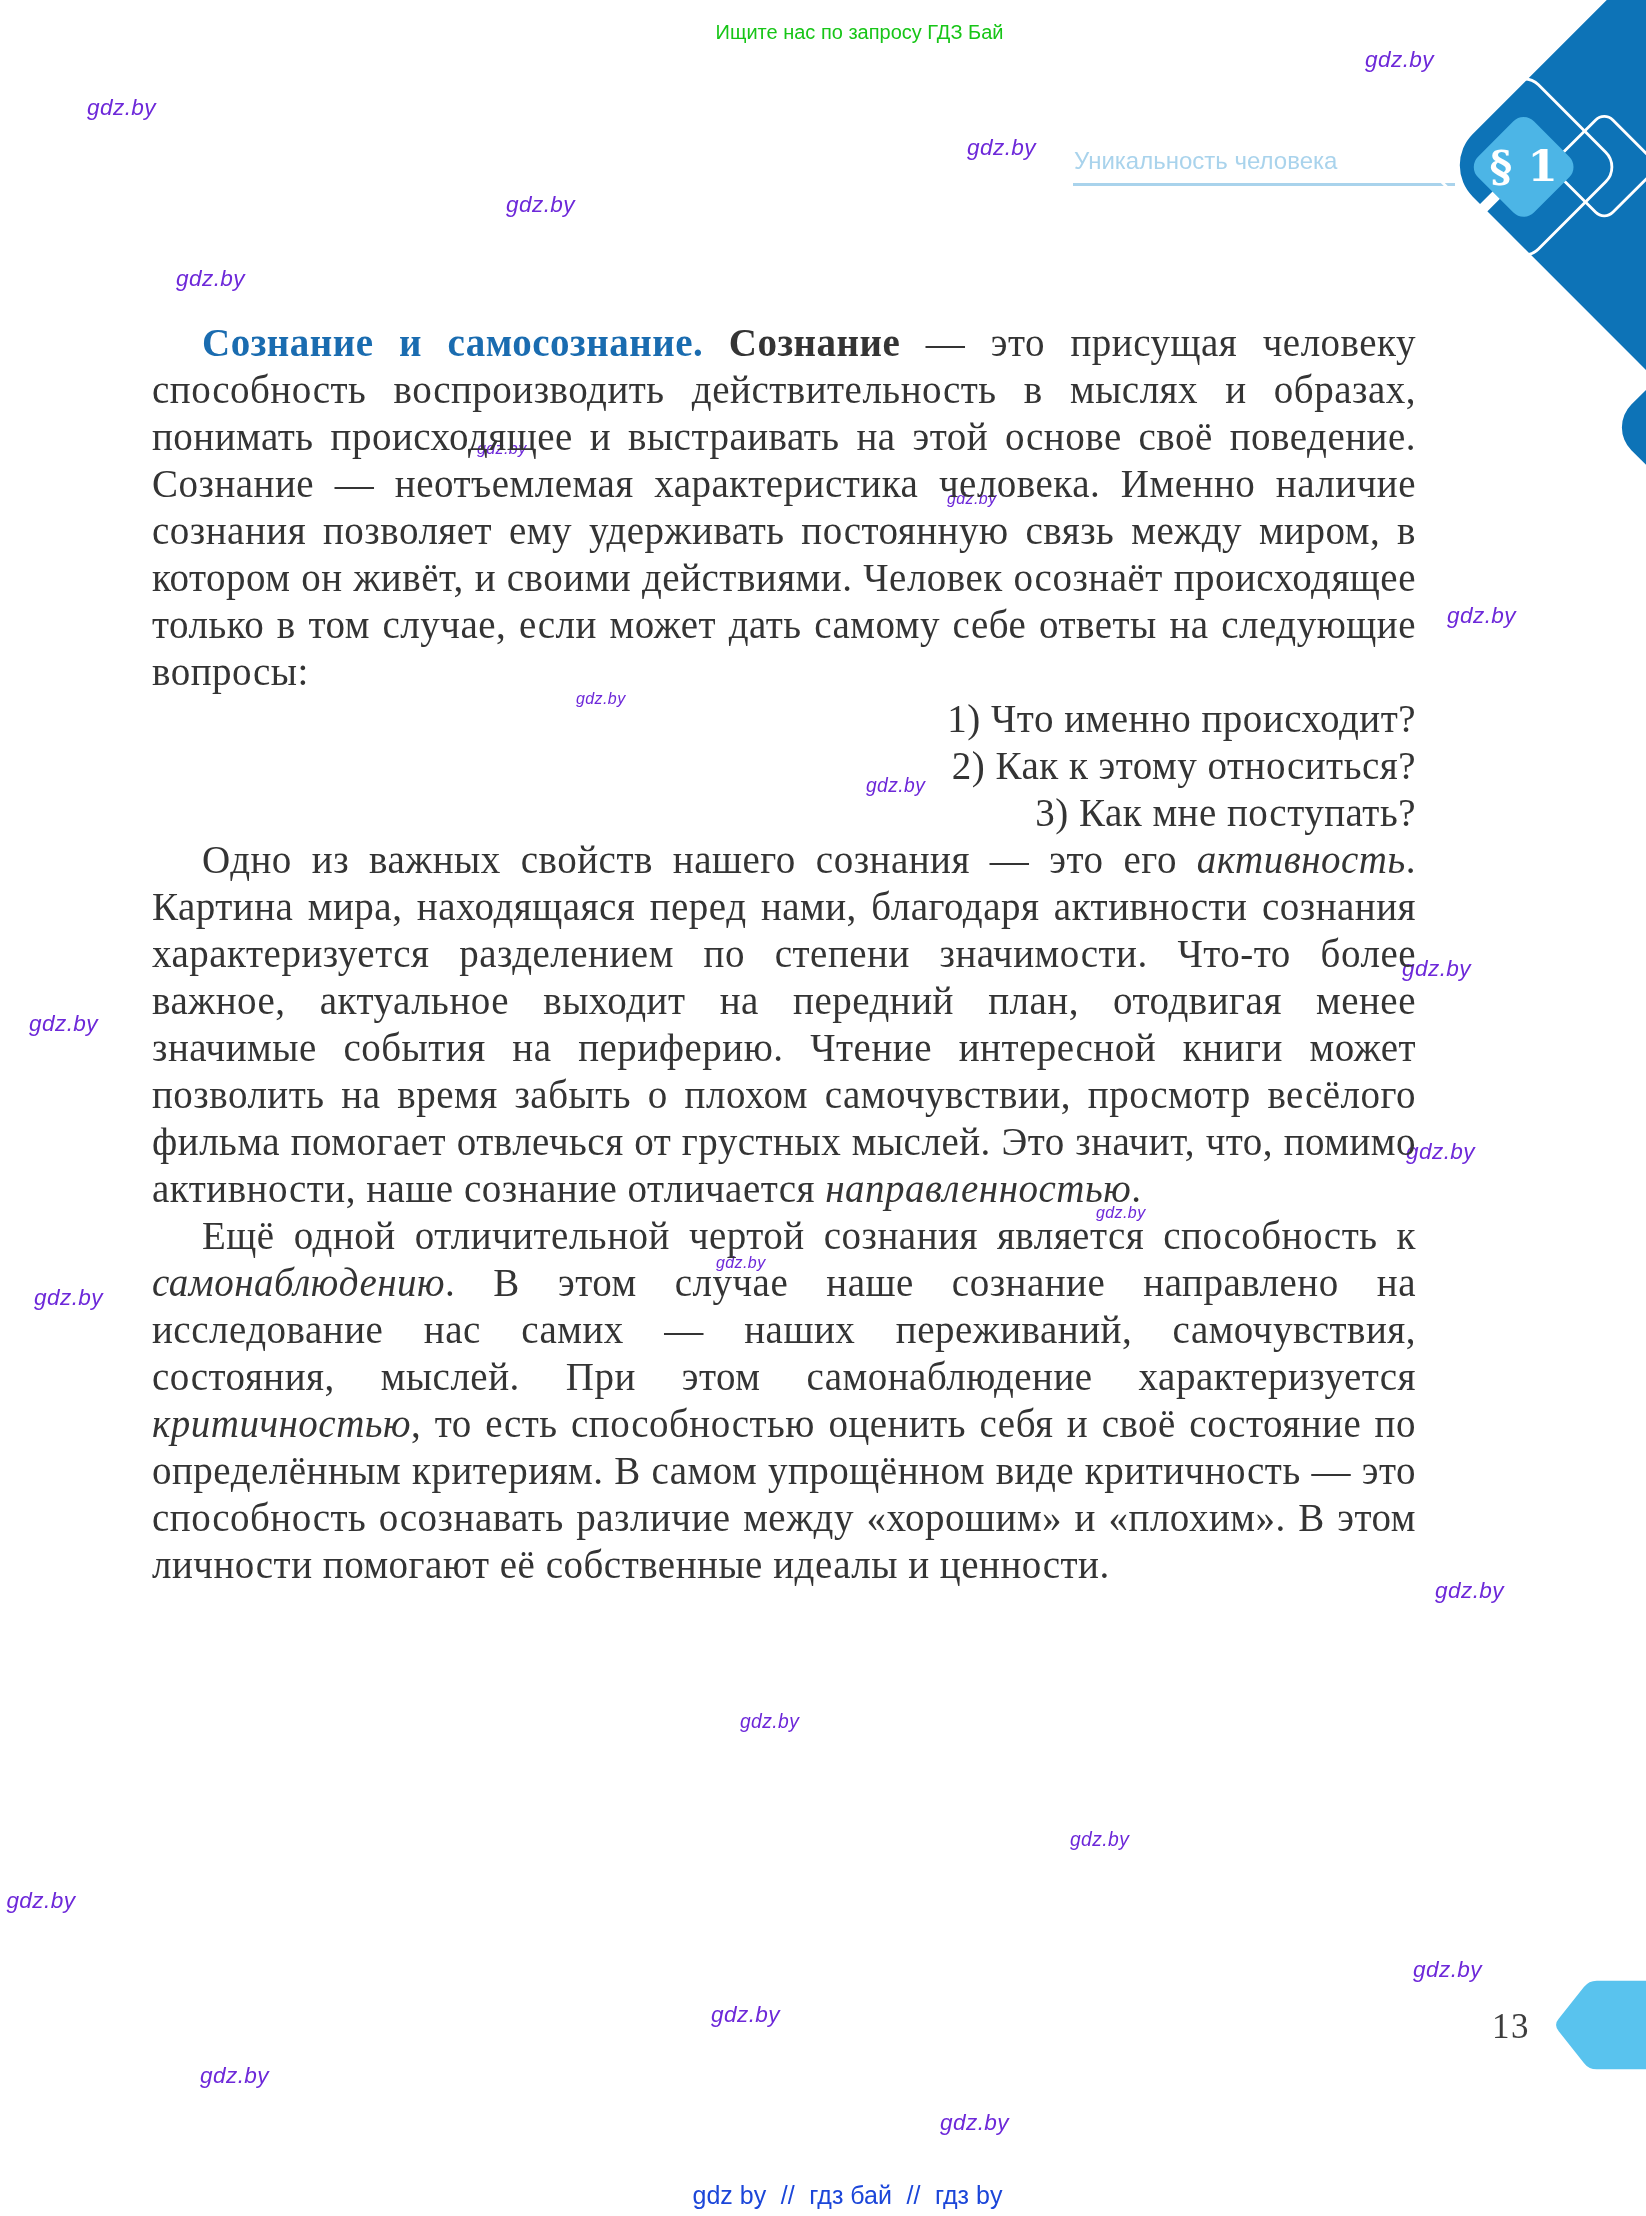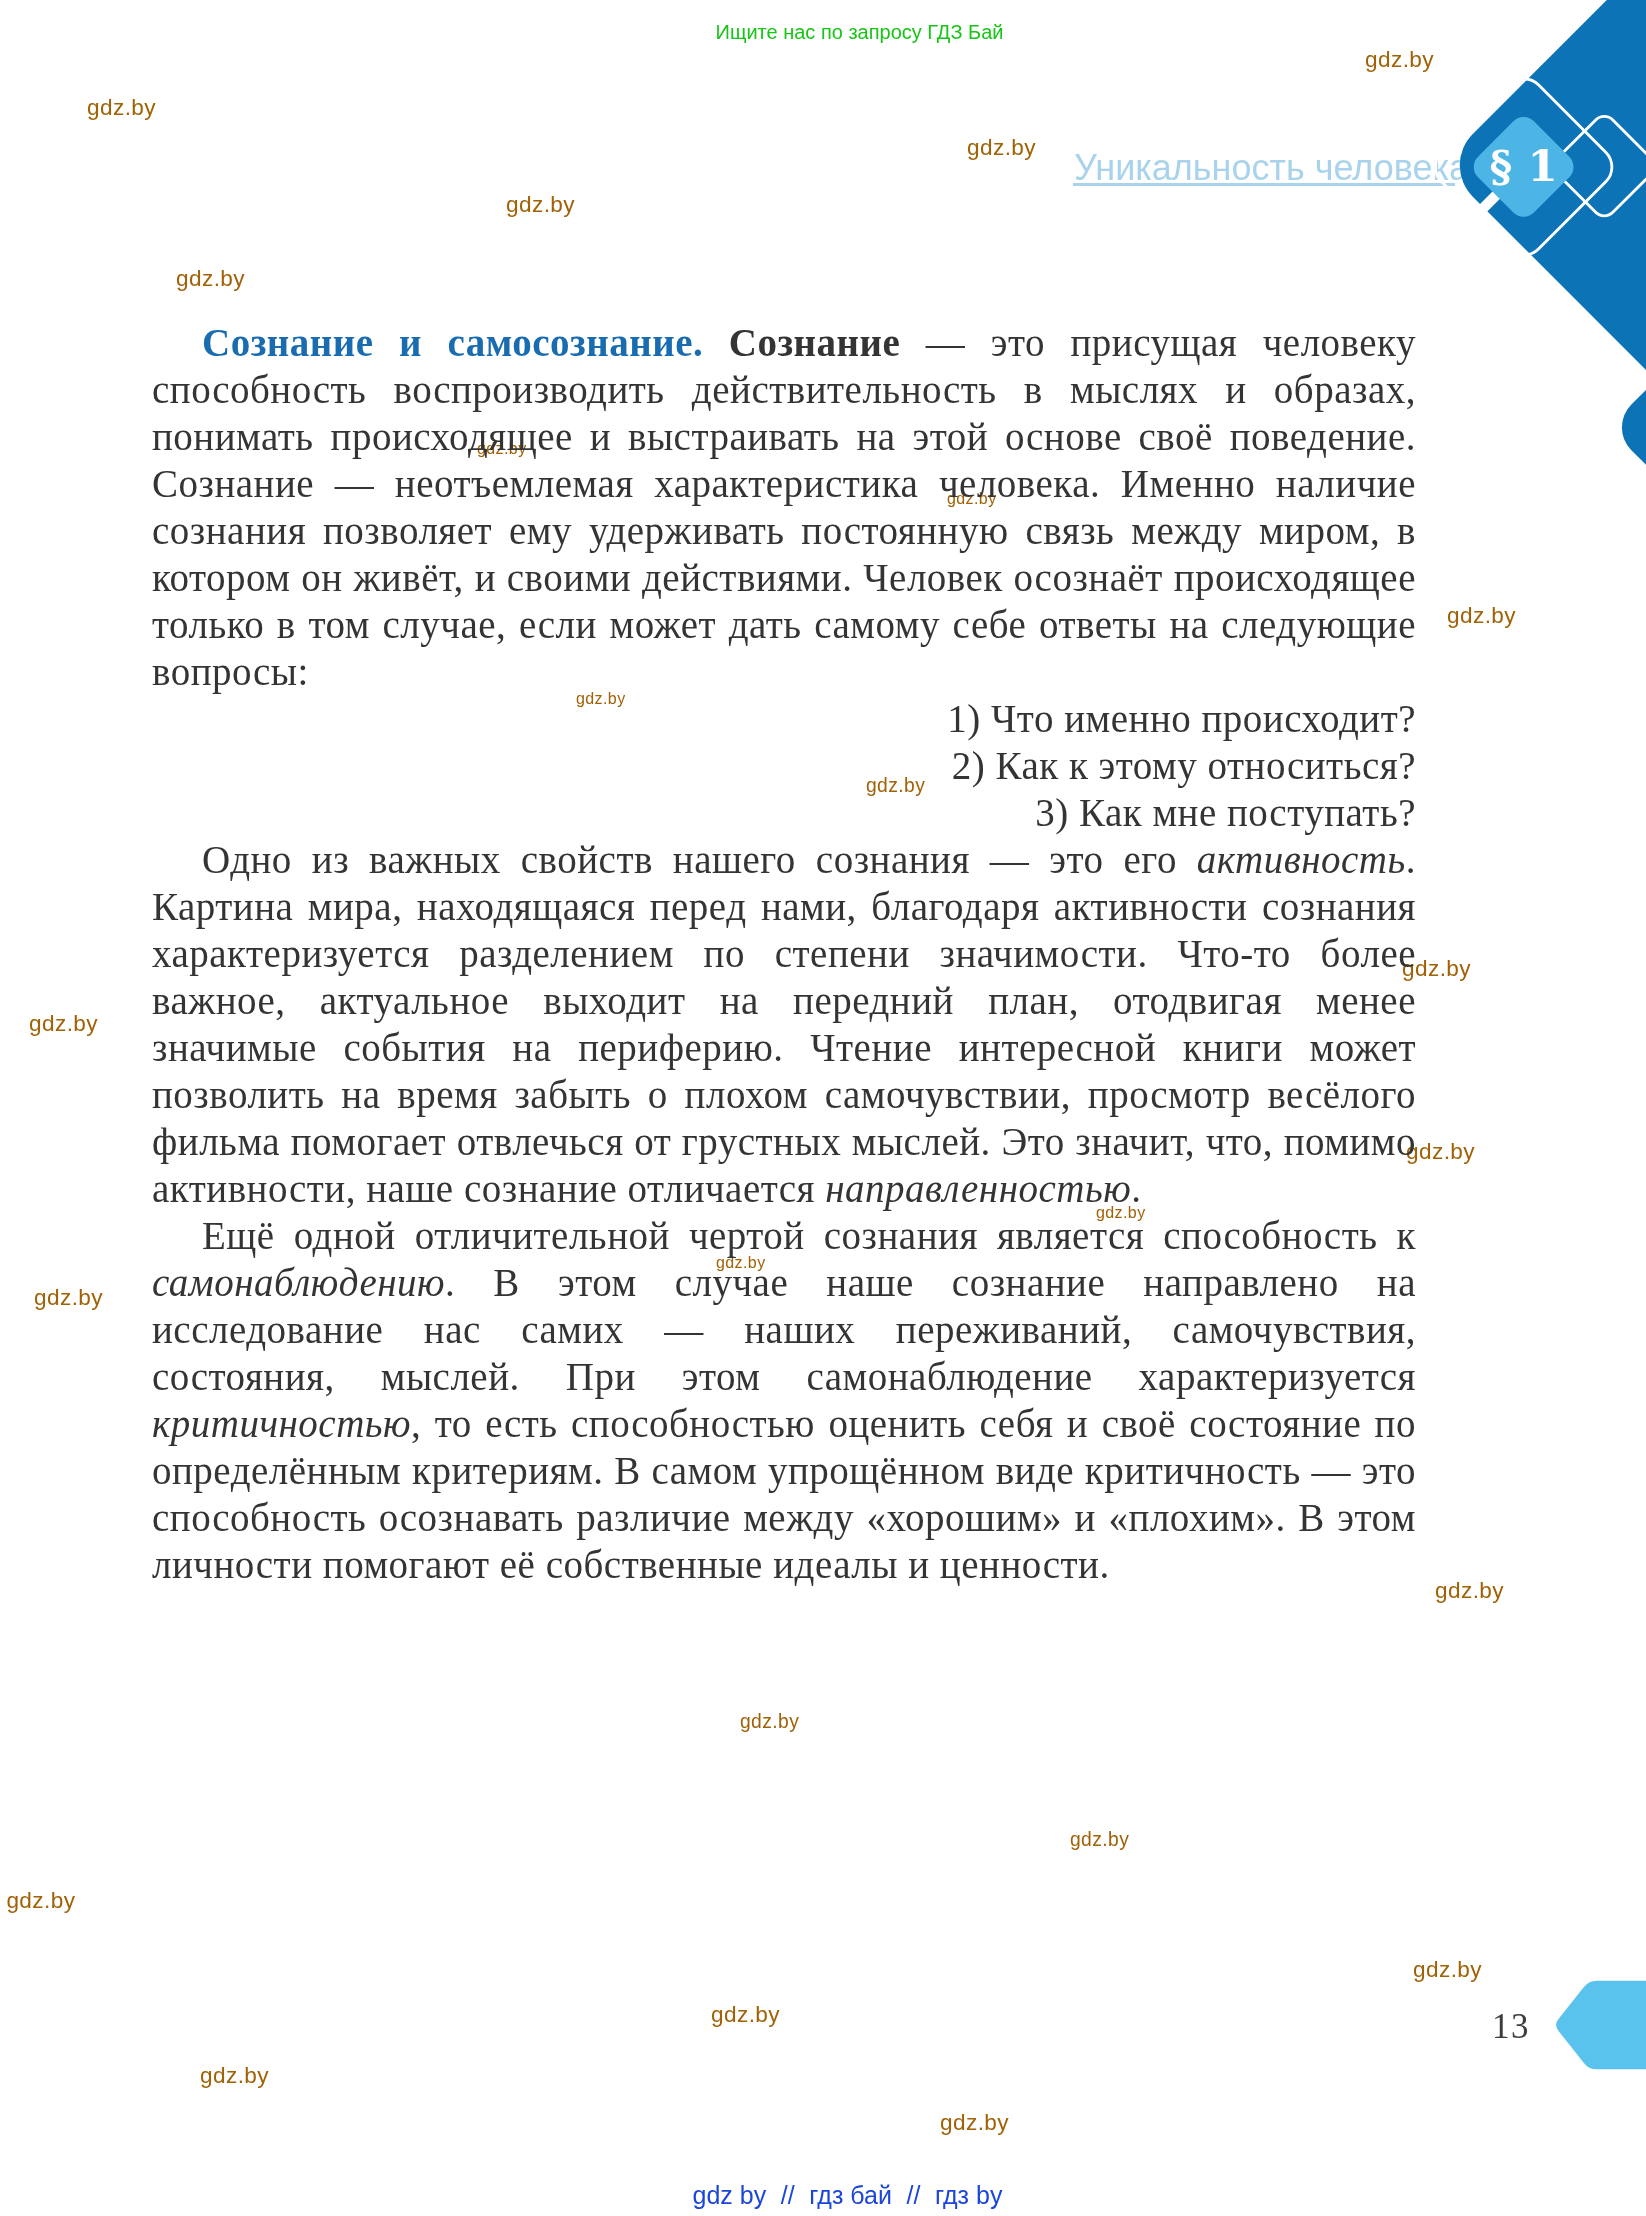--- a/index.html
+++ b/index.html
@@ -10,28 +10,29 @@
     overflow:hidden;
     font-family:"Liberation Sans", sans-serif;
   }
   .banner{
     position:absolute;top:21px;left:0;width:100%;
     text-align:center;
     font-size:20px;color:#17c517;padding-left:36px;
   }
   .wm{
     position:absolute;
-    color:#a16207;
+    color:#6d28d9;
     font-family:"Liberation Sans", sans-serif;
     letter-spacing:0.4px;
     white-space:nowrap;
+    font-style:italic;
   }
   .chapter-title{
     position:absolute;left:1074px;top:147px;
-    font-size:36px;color:#a9d3ec;
+    font-size:24px;color:#a9d3ec;
     white-space:nowrap;
   }
   .chapter-underline{
     position:absolute;left:1073px;top:183px;
     width:382px;height:3.2px;background:#a9d3ec;
   }
   .corner-svg{position:absolute;left:1260px;top:0;}
   .content{
     position:absolute;left:152px;top:319px;width:1264px;
     font-family:Liberation Serif, serif;

